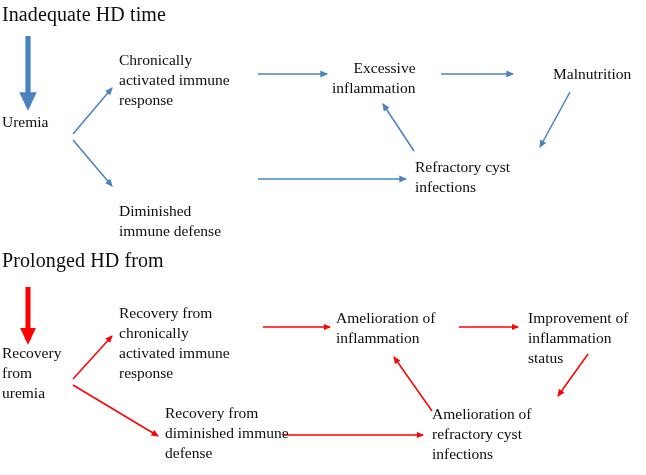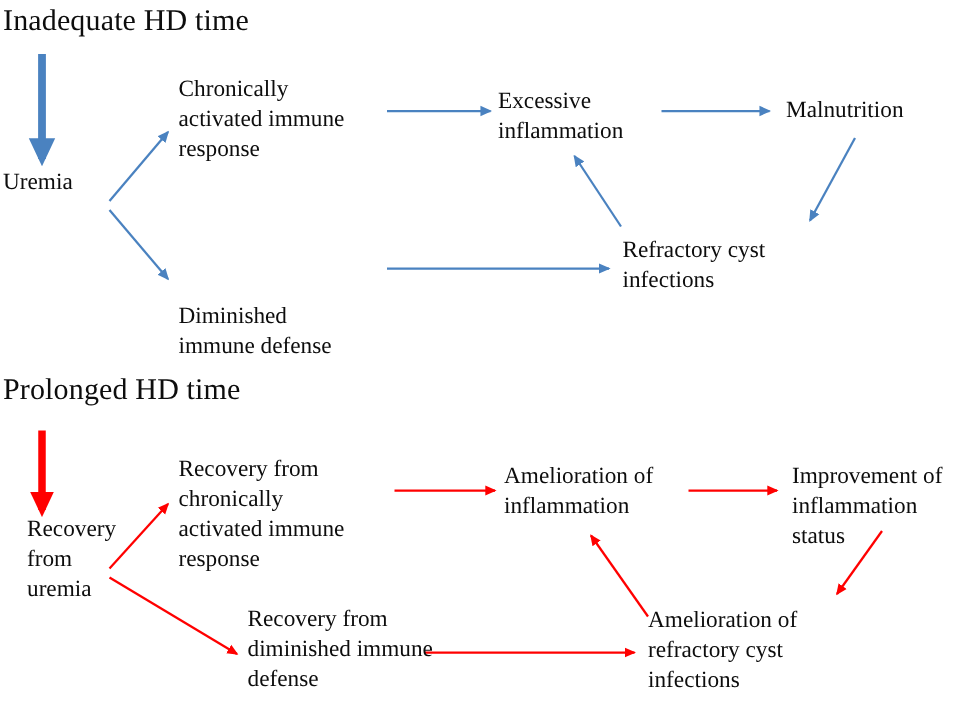--- a/index.html
+++ b/index.html
@@ -38,26 +38,26 @@
     font-size: 20px;
     line-height: 24px;
     color: #0d0d0d;
     letter-spacing: 0.1px;
   }
   
   #t-title      { left: 2px;   top: 2px;   }
   #t-uremia     { left: 2px;   top: 112px; }
   #t-chronic    { left: 119px; top: 50px;  }
   #t-diminished { left: 119px; top: 156px; margin-top: 45px; }
-  #t-excessive  { left: 332px; top: 58px;  }
-  #t-malnut     { left: 524px; top: 64px;  }
+  #t-excessive  { left: 332px; top: 58px; text-align: right;  }
+  #t-malnut     { left: 553px; top: 64px;  }
   #t-refractory { left: 415px; top: 157px; }
   
   #b-title      { left: 2px;   top: 248px; }
-  #b-recovery   { left: 18px;   top: 343px; }
+  #b-recovery   { left: 2px;   top: 343px; }
   #b-chronic    { left: 119px; top: 303px; }
   #b-diminished { left: 165px; top: 403px; }
   #b-amelinf    { left: 336px; top: 308px; }
   #b-improve    { left: 528px; top: 308px; }
   #b-amelref    { left: 432px; top: 404px; }
 </style>
 </head>
 <body>
 
 <div id="canvas">
@@ -123,21 +123,21 @@
 immune defense</div>
 
   <div class="node" id="t-excessive">Excessive
 inflammation</div>
 
   <div class="node" id="t-malnut">Malnutrition</div>
 
   <div class="node" id="t-refractory">Refractory cyst
 infections</div>
 
-  <div class="panel-title" id="b-title">Prolonged HD time</div>
+  <div class="panel-title" id="b-title">Prolonged HD from</div>
 
   <div class="node" id="b-recovery">Recovery
 from
 uremia</div>
 
   <div class="node" id="b-chronic">Recovery from
 chronically
 activated immune
 response</div>
 

